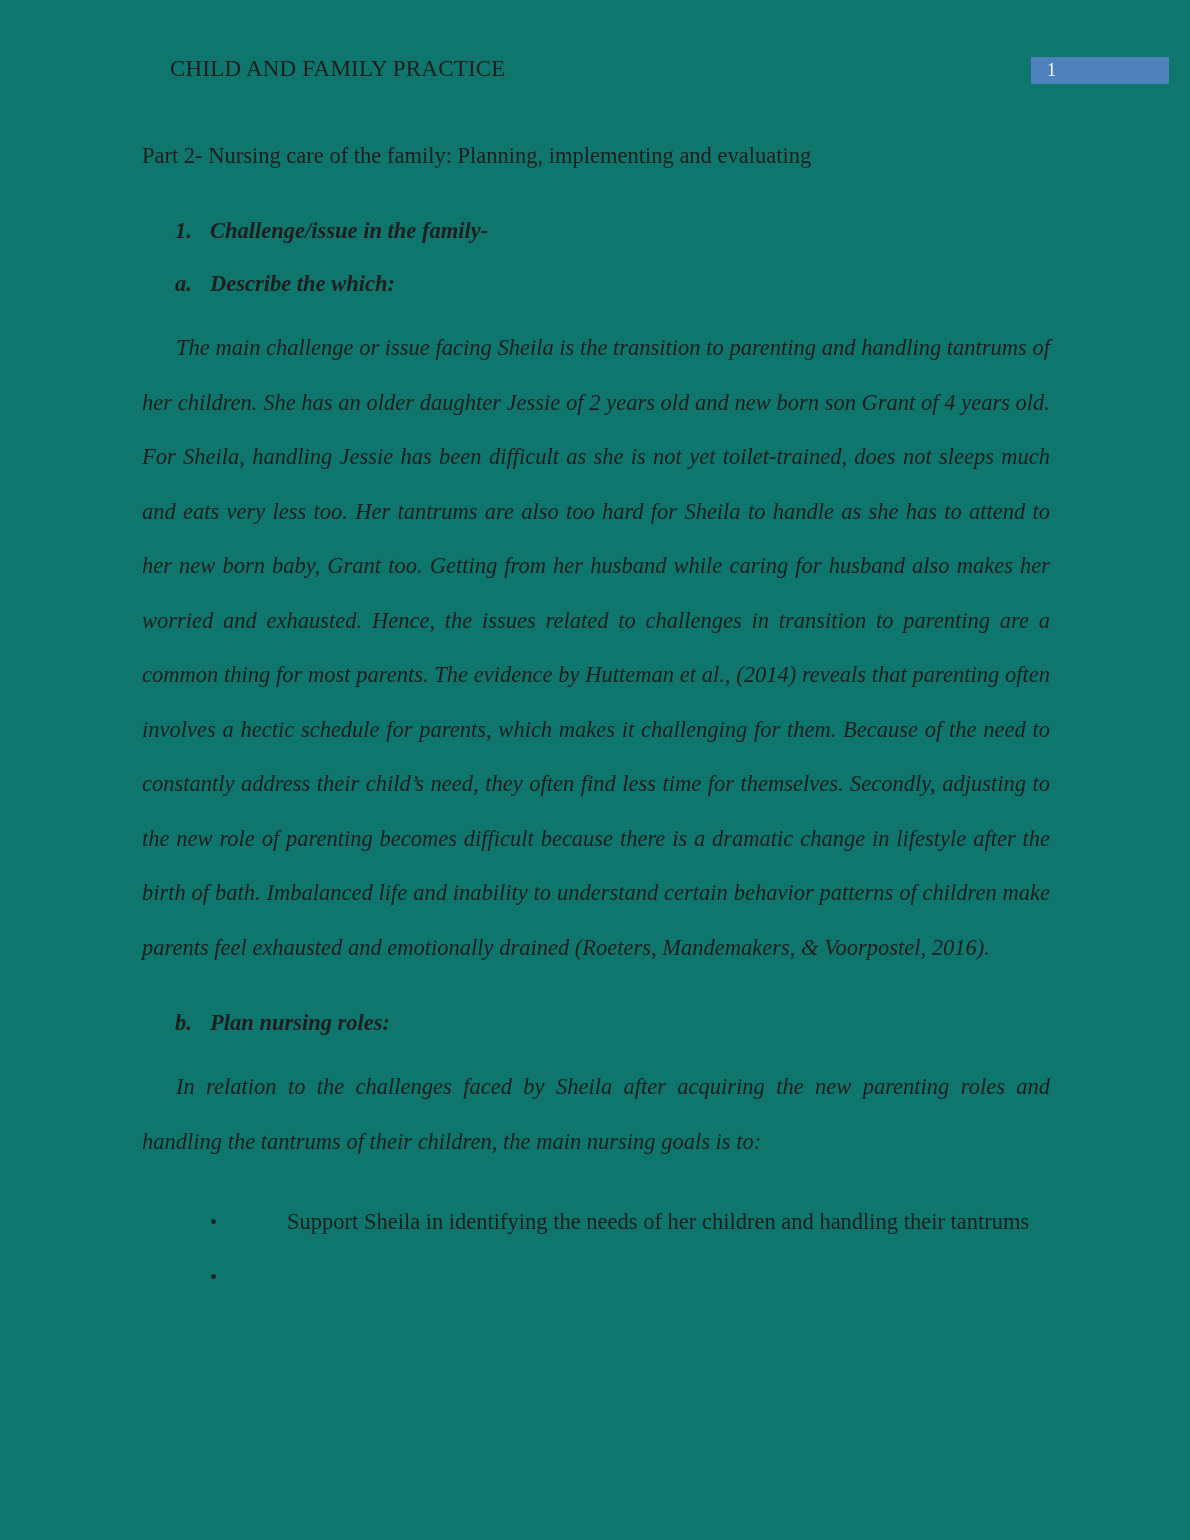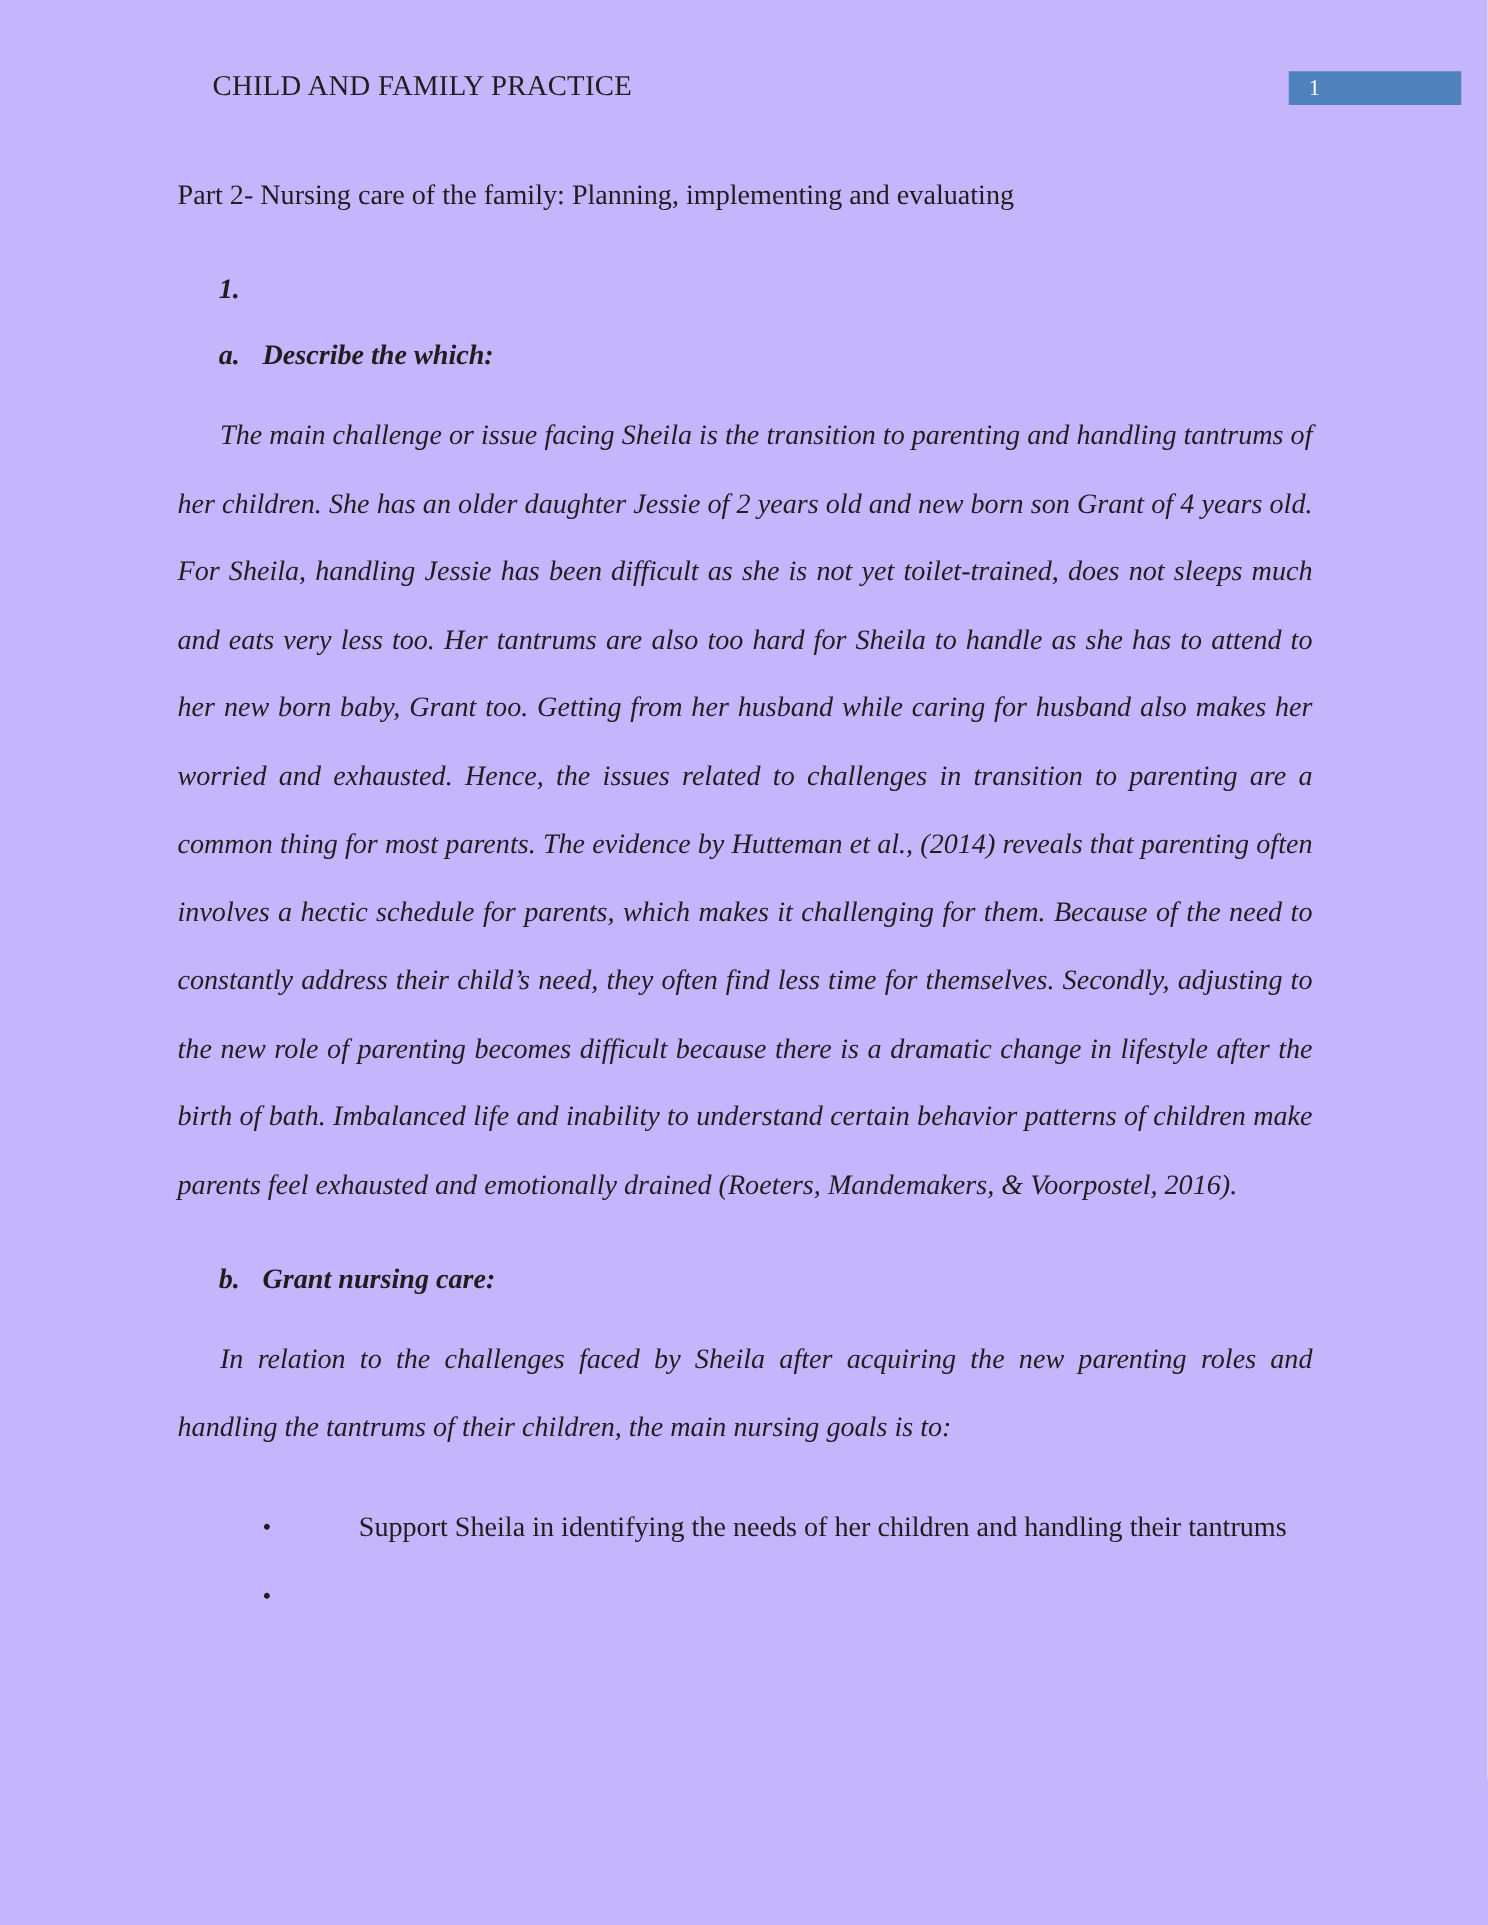--- a/index.html
+++ b/index.html
@@ -9,21 +9,21 @@
     height: 1540px;
     font-family: "Liberation Serif", "DejaVu Serif", serif;
     color: #1e1e1e;
     position: relative;
     overflow: hidden;
   }
   .page {
     position: relative;
     width: 1190px;
     height: 1540px;
-    background: #c4b5fd;
+    background: #0f766e;
     padding: 56px 140px 0 142px;
   }
   .page-header {
     position: relative;
     height: 28px;
   }
   .running-head {
     display: inline-block;
     padding-left: 28px;
     font-size: 23px;
@@ -104,32 +104,33 @@
       <span>1</span>
     </span>
   </header>
 
   <main>
 
     <h1 class="doc-title">Part 2- Nursing care of the family: Planning, implementing and evaluating</h1>
 
     <div class="list-head first">
       <span class="marker">1.</span>
+      <span class="li-text">Challenge/issue in the family-</span>
     </div>
 
     <div class="list-head second">
       <span class="marker">a.</span>
       <span class="li-text">Describe the which:</span>
     </div>
 
     <p class="body-para">The main challenge or issue facing Sheila is the transition to parenting and handling tantrums of her children. She has an older daughter Jessie of 2 years old and new born son Grant of 4 years old. For  Sheila, handling Jessie has been difficult as she is not yet toilet-trained, does not sleeps much and eats very less too. Her tantrums are also too hard for Sheila to handle as she has to attend to her new born baby, Grant too. Getting from her husband while caring for husband also makes her worried and exhausted. Hence, the issues related to challenges in transition to parenting are a common thing for most parents. The evidence by Hutteman et al., (2014) reveals that parenting often involves a hectic schedule for parents, which makes it challenging for them. Because of the need to constantly address their child’s need, they often find less time for themselves. Secondly, adjusting to the new role of parenting becomes difficult because there is a dramatic change in lifestyle after the birth of bath. Imbalanced life and inability to understand certain behavior patterns of children make parents feel exhausted and emotionally drained (Roeters, Mandemakers, &amp; Voorpostel, 2016).</p>
 
     <div class="list-head third">
       <span class="marker">b.</span>
-      <span class="li-text">Grant nursing care:</span>
+      <span class="li-text">Plan nursing roles:</span>
     </div>
 
     <p class="body-para">In relation to the challenges faced by Sheila after acquiring the new parenting roles and handling the tantrums of their children, the main nursing goals is to:</p>
 
     <ul class="bullet-list">
       <li class="bullet-item">
         <span class="bullet-marker">•</span>
         <span class="bullet-text">Support Sheila in identifying the needs of her children and handling their tantrums</span>
       </li>
       <li class="bullet-item">

